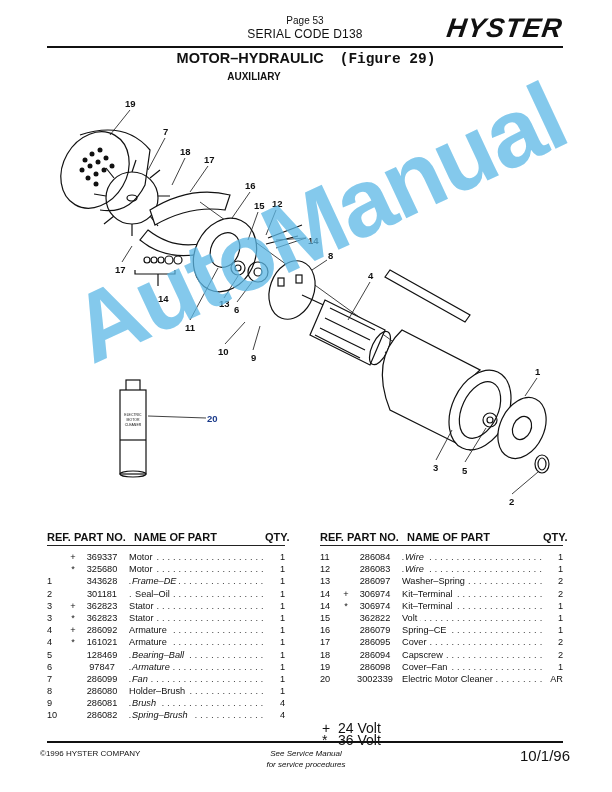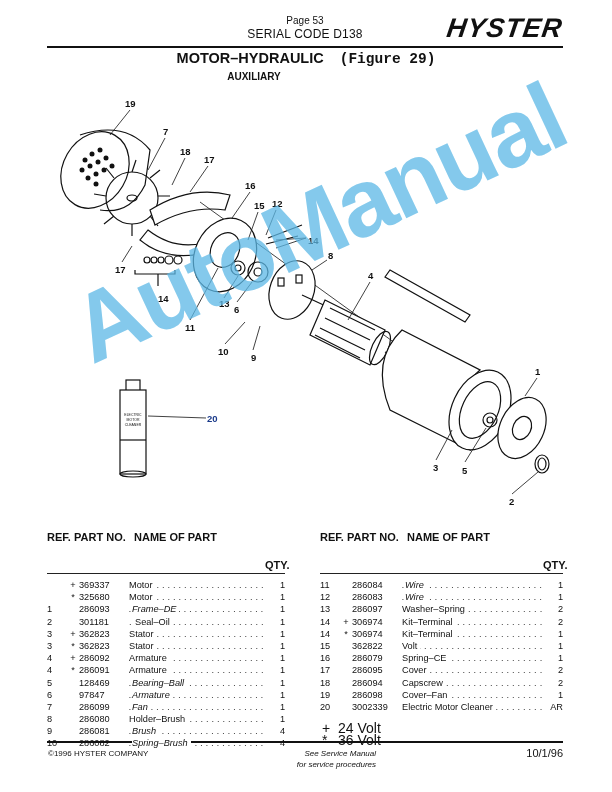--- a/index.html
+++ b/index.html
@@ -24,39 +24,39 @@
                letter-spacing: -2px; white-space: nowrap; pointer-events: none; }
 
   .table { position: absolute; top: 531px; width: 238px; font-size: 9.2px; }
   .table.left { left: 47px; }
   .table.right { left: 320px; width: 243px; }
   .thead { display: flex; font-weight: bold; font-size: 11px; border-bottom: 1px solid #222;
            padding-bottom: 2px; margin-bottom: 5px; }
   .thead .h-ref { width: 27px; }
   .thead .h-part { width: 60px; }
   .thead .h-name { flex: 1; }
-  .thead .h-qty { width: 20px; text-align: right; margin-top: 28px; }
+  .thead .h-qty { width: 20px; text-align: right; }
   .row { display: flex; height: 12.2px; line-height: 12.2px; white-space: nowrap; }
   .c-ref { width: 20px; }
   .c-mark { width: 12px; text-align: center; }
-  .c-part { width: 46px; text-align: left; margin-right: 4px; }
+  .c-part { width: 46px; text-align: center; margin-right: 4px; }
   .c-name { flex: 1; overflow: hidden; position: relative; }
   .c-name .txt { background: #fff; padding-right: 3px; position: relative; z-index: 1; }
   .c-name::after { content: ". . . . . . . . . . . . . . . . . . . . . . . . . . . . . . . . . . . . . . . . . .";
                    position: absolute; left: 0; top: 0; color: #333; letter-spacing: 0.2px; }
   .c-qty { width: 18px; text-align: right; }
   .indent1 { padding-left: 3px; font-style: italic; }
   .indent2 { padding-left: 6px; }
   .legend { position: absolute; left: 322px; top: 722px; font-size: 14px; line-height: 12px; }
   .legend .sym { display: inline-block; width: 16px; }
 
   .hr-bot { left: 47px; top: 741px; width: 516px; height: 2px; background: #111; }
-  .foot-left { left: 48px; top: 749px; font-size: 8px; }
-  .foot-mid { left: 236px; top: 748px; width: 140px; text-align: right; font-size: 8px; font-style: italic; line-height: 11px; }
-  .foot-right { left: 520px; top: 747px; width: 43px; text-align: right; font-size: 11px; }
+  .foot-left { left: 40px; top: 749px; font-size: 8px; }
+  .foot-mid { left: 236px; top: 748px; width: 140px; text-align: center; font-size: 8px; font-style: italic; line-height: 11px; }
+  .foot-right { left: 520px; top: 747px; width: 43px; text-align: right; font-size: 15px; }
 </style>
 </head>
 <body>
 
 <div class="abs hdr-page">Page 53</div>
 <div class="abs hdr-serial">SERIAL CODE D138</div>
 <div class="abs logo">HYSTER</div>
 <div class="abs hr-top"></div>
 
 <div class="abs title">
@@ -232,21 +232,21 @@
       <div class="row">
         <span class="c-ref"></span>
         <span class="c-mark">*</span>
         <span class="c-part">325680</span>
         <span class="c-name "><span class="txt">Motor</span></span>
         <span class="c-qty">1</span>
       </div>
       <div class="row">
         <span class="c-ref">1</span>
         <span class="c-mark"></span>
-        <span class="c-part">286093</span>
+        <span class="c-part">343628</span>
         <span class="c-name indent1"><span class="txt">Frame–DE</span></span>
         <span class="c-qty">1</span>
       </div>
       <div class="row">
         <span class="c-ref">2</span>
         <span class="c-mark"></span>
         <span class="c-part">301181</span>
         <span class="c-name indent2"><span class="txt">Seal–Oil</span></span>
         <span class="c-qty">1</span>
       </div>
@@ -267,21 +267,21 @@
       <div class="row">
         <span class="c-ref">4</span>
         <span class="c-mark">+</span>
         <span class="c-part">286092</span>
         <span class="c-name "><span class="txt">Armature</span></span>
         <span class="c-qty">1</span>
       </div>
       <div class="row">
         <span class="c-ref">4</span>
         <span class="c-mark">*</span>
-        <span class="c-part">286091</span>
+        <span class="c-part">161021</span>
         <span class="c-name "><span class="txt">Armature</span></span>
         <span class="c-qty">1</span>
       </div>
       <div class="row">
         <span class="c-ref">5</span>
         <span class="c-mark"></span>
         <span class="c-part">128469</span>
         <span class="c-name indent1"><span class="txt">Bearing–Ball</span></span>
         <span class="c-qty">1</span>
       </div>

